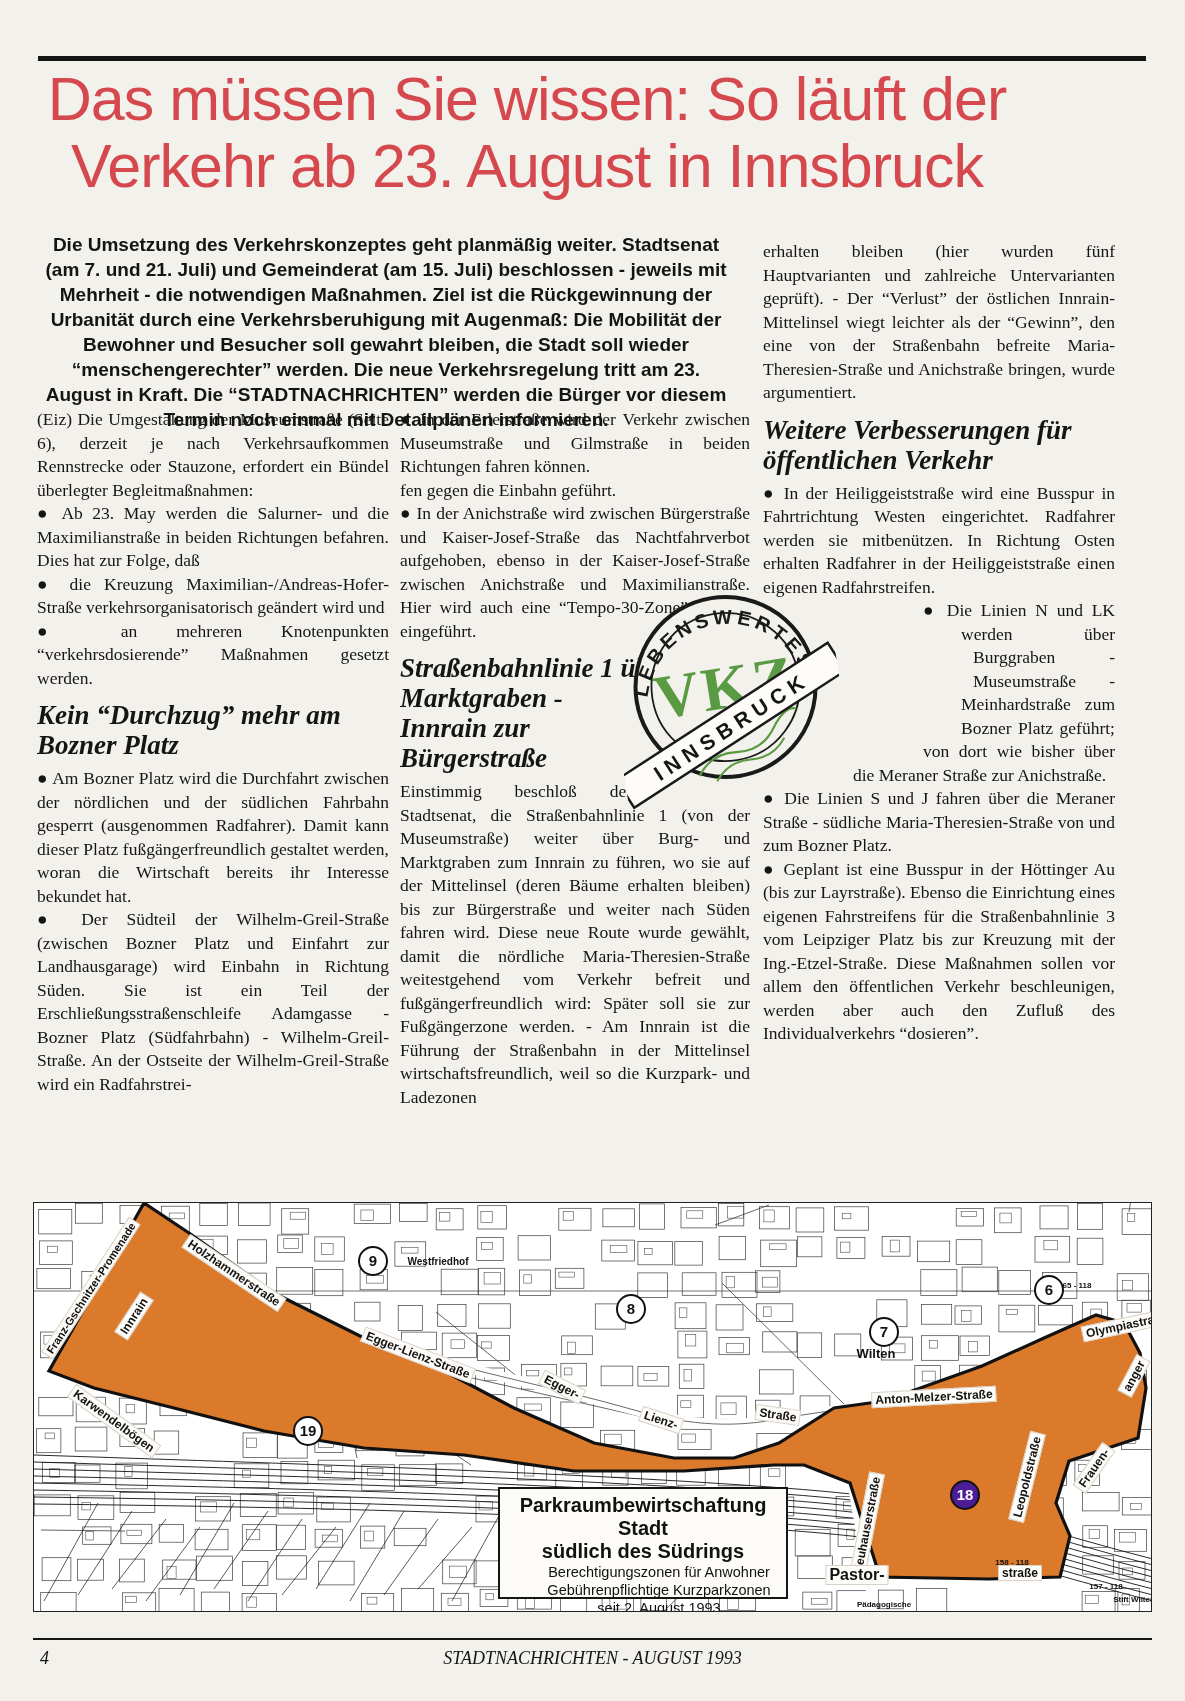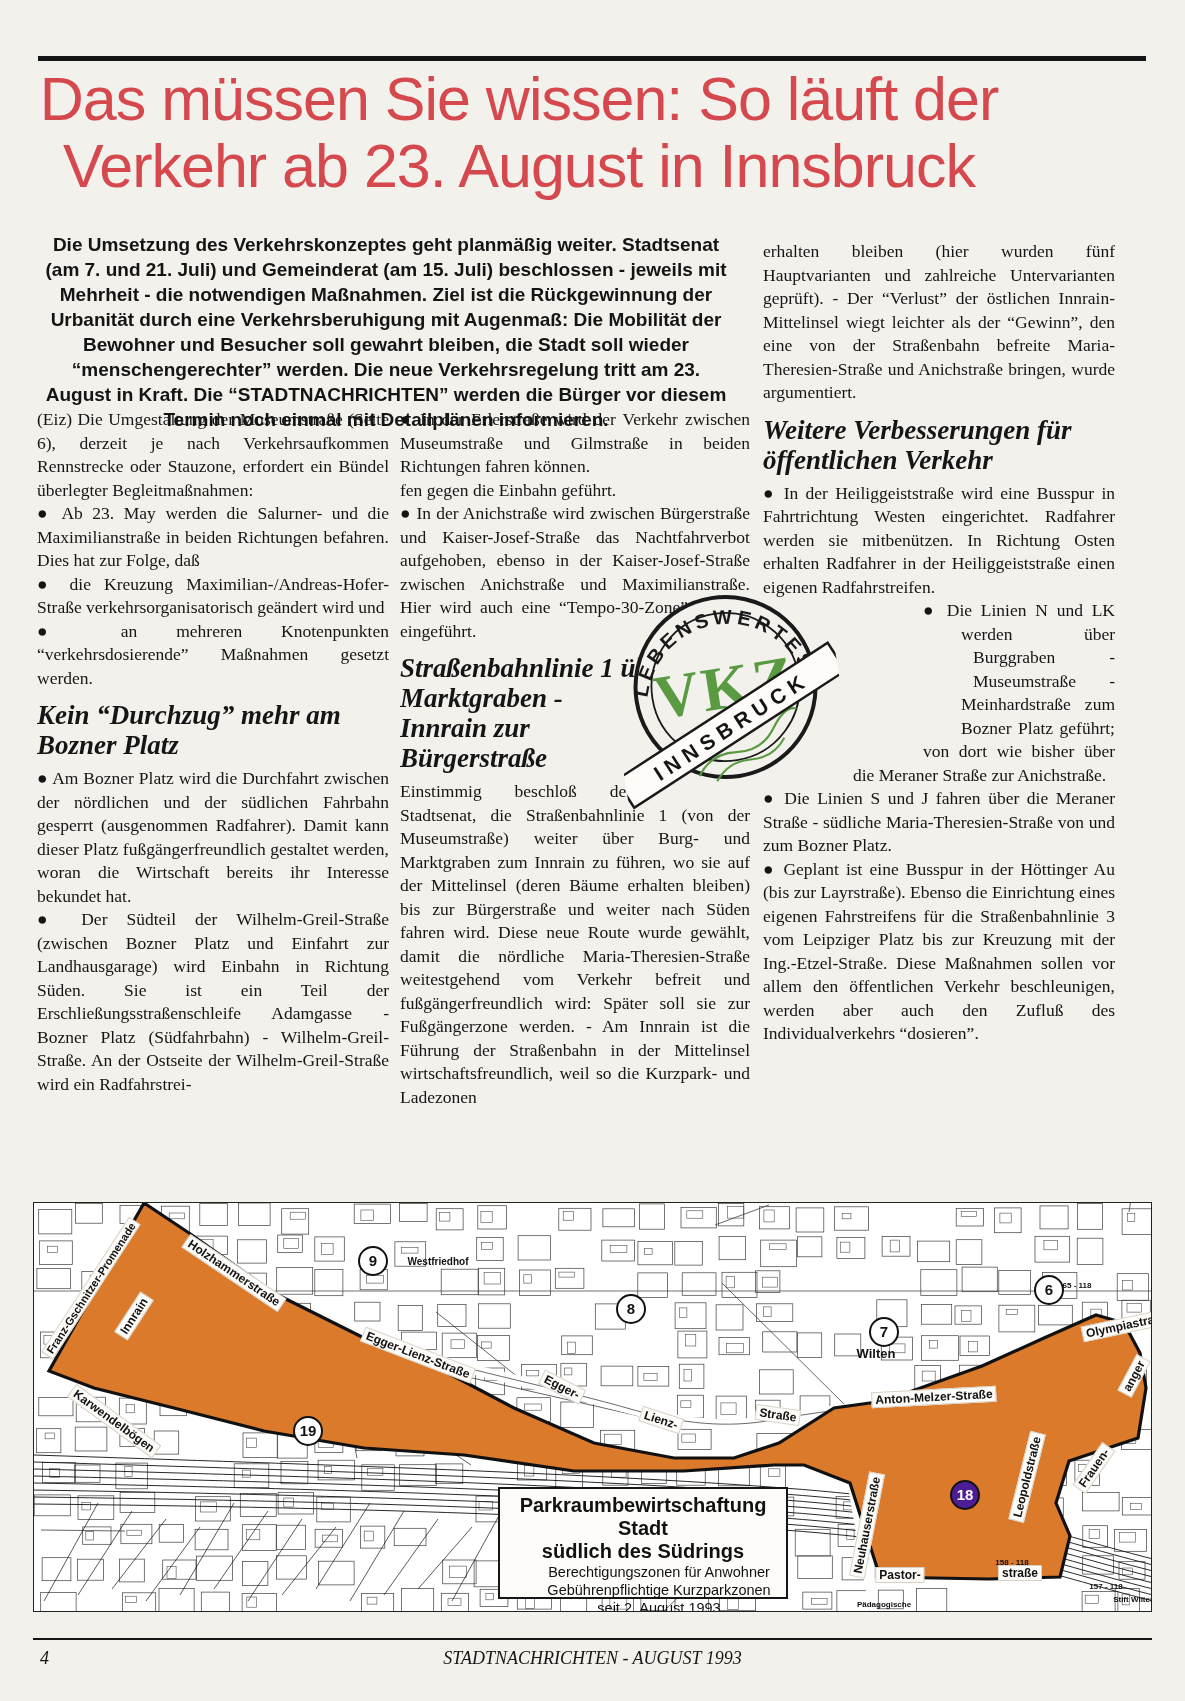--- a/index.html
+++ b/index.html
@@ -1,19 +1,19 @@
 <!DOCTYPE html>
 <html><head>
 <meta charset="utf-8">
 <style>
   html,body{margin:0;padding:0;}
   body{width:1185px;height:1701px;background:#e8e6e1;font-family:"Liberation Sans",sans-serif;}
   #page{position:relative;width:1185px;height:1701px;background:#f3f1ec;overflow:hidden;}
   .toprule{position:absolute;left:38px;top:56px;width:1108px;height:5px;background:#151515;}
-  .headline{position:absolute;left:8px;top:66px;width:1022px;text-align:center;
+  .headline{position:absolute;left:16px;top:66px;width:1022px;text-align:center;
     color:#d5494e;font-size:61px;line-height:67px;letter-spacing:-1px;font-weight:normal;}
   .intro{position:absolute;left:42px;top:232px;width:688px;text-align:center;
     font-weight:bold;font-size:19px;line-height:25px;color:#141414;}
   .col{position:absolute;font-family:"Liberation Serif",serif;font-size:17.5px;line-height:23.5px;
     text-align:justify;color:#151515;}
   #col1{left:37px;top:408px;width:352px;height:764px;overflow:hidden;}
   #col2{left:400px;top:408px;width:350px;height:764px;overflow:hidden;}
   #col3{left:763px;top:240px;width:352px;height:932px;overflow:hidden;}
   .col p{margin:0;}
   .subhead{font-style:italic;font-weight:600;font-size:27px;line-height:30px;margin:10px 0 7px;
@@ -580,21 +580,21 @@
         <span class="maplabel boxed" style="left: 528px; top: 184px; font-size: 12px; transform: translate(-50%, -50%) rotate(27deg);">Egger-</span>
         <span class="maplabel boxed" style="left: 627px; top: 217px; font-size: 12px; transform: translate(-50%, -50%) rotate(18deg);">Lienz-</span>
         <span class="maplabel boxed" style="left: 744px; top: 212px; font-size: 12px; transform: translate(-50%, -50%) rotate(8deg);">Straße</span>
         <span class="maplabel" style="left: 842px; top: 150px; font-size: 13px; transform: translate(-50%, -50%) rotate(0deg);">Wilten</span>
         <span class="maplabel boxed" style="left: 900px; top: 194px; font-size: 12px; transform: translate(-50%, -50%) rotate(-3deg);">Anton-Melzer-Straße</span>
         <span class="maplabel boxed" style="left: 1093px; top: 122px; font-size: 12px; transform: translate(-50%, -50%) rotate(-12deg);">Olympiastraße</span>
         <span class="maplabel boxed" style="left: 1100px; top: 173px; font-size: 12px; transform: translate(-50%, -50%) rotate(-62deg);">anger</span>
         <span class="maplabel boxed" style="left: 1060px; top: 265px; font-size: 12px; transform: translate(-50%, -50%) rotate(-55deg);">Frauen-</span>
         <span class="maplabel boxed" style="left: 993px; top: 274px; font-size: 12px; transform: translate(-50%, -50%) rotate(-76deg);">Leopoldstraße</span>
         <span class="maplabel boxed" style="left: 833px; top: 322px; font-size: 12px; transform: translate(-50%, -50%) rotate(-79deg);">Neuhauserstraße</span>
-        <span class="maplabel boxed" style="left: 866px; top: 372px; font-size: 12px; transform: translate(-50%, -50%) rotate(0deg);">Pastor-</span>
+        <span class="maplabel boxed" style="left: 823px; top: 372px; font-size: 16px; transform: translate(-50%, -50%) rotate(0deg);">Pastor-</span>
         <span class="maplabel boxed" style="left: 986px; top: 370px; font-size: 12px; transform: translate(-50%, -50%) rotate(0deg);">straße</span>
         <span class="maplabel" style="left: 1043px; top: 82px; font-size: 8px; transform: translate(-50%, -50%) rotate(0deg);">65 - 118</span>
         <span class="maplabel" style="left: 978px; top: 359px; font-size: 8px; transform: translate(-50%, -50%) rotate(0deg);">158 - 118</span>
         <span class="maplabel" style="left: 1072px; top: 383px; font-size: 8px; transform: translate(-50%, -50%) rotate(0deg);">157 - 118</span>
         <span class="maplabel" style="left: 1100px; top: 396px; font-size: 8px; transform: translate(-50%, -50%) rotate(0deg);">Stift Wilten</span>
         <span class="maplabel" style="left: 850px; top: 401px; font-size: 8px; transform: translate(-50%, -50%) rotate(0deg); text-align: center;">Pädagogische</span>
         <div class="marker" style="left: 339px; top: 58px;">9</div>
         <div class="marker" style="left: 597px; top: 106px;">8</div>
         <div class="marker" style="left: 850px; top: 129px;">7</div>
         <div class="marker" style="left: 1015px; top: 87px;">6</div>

